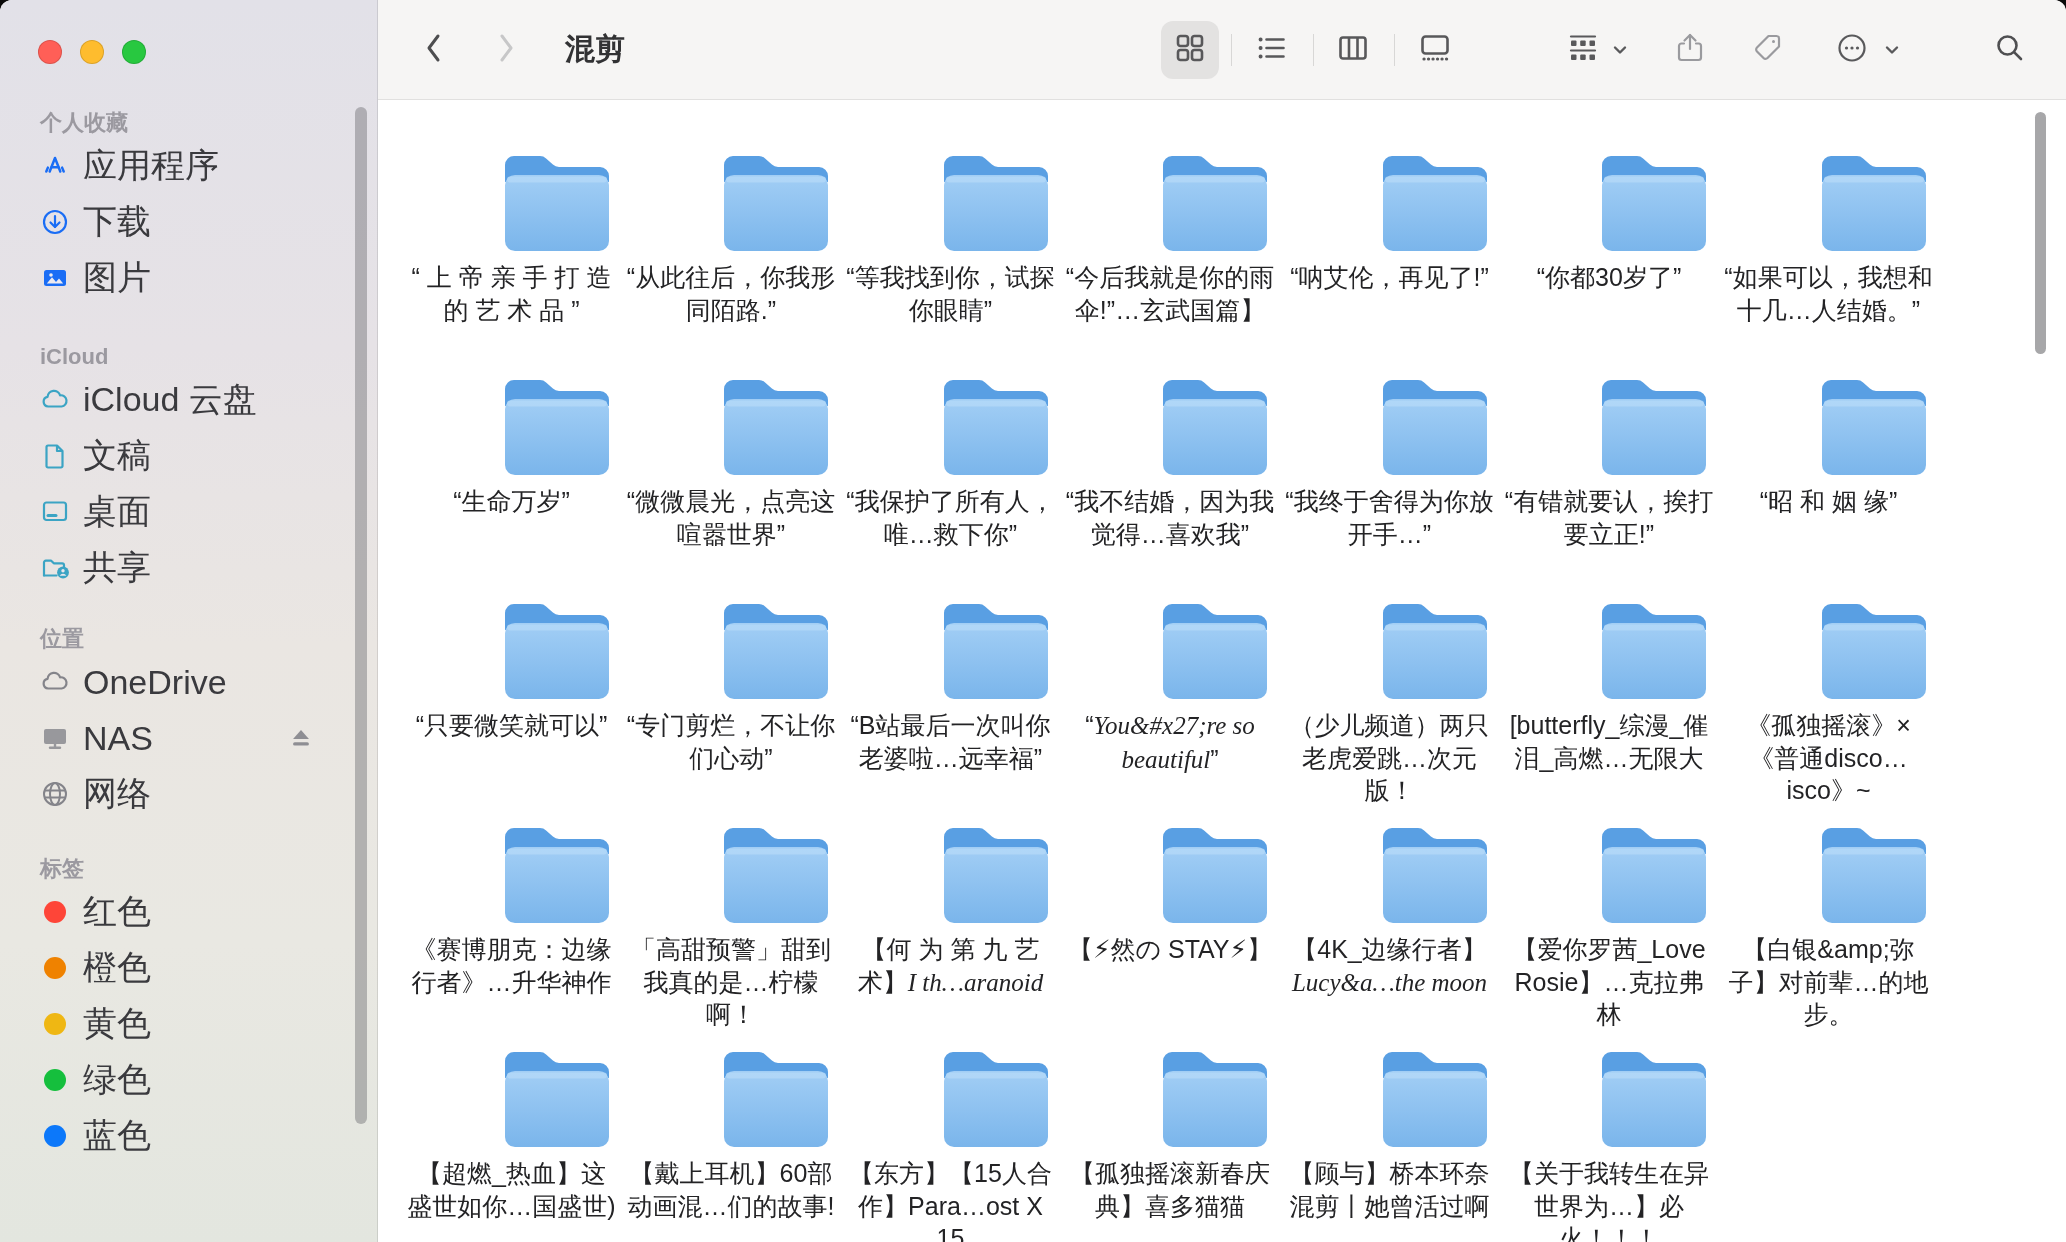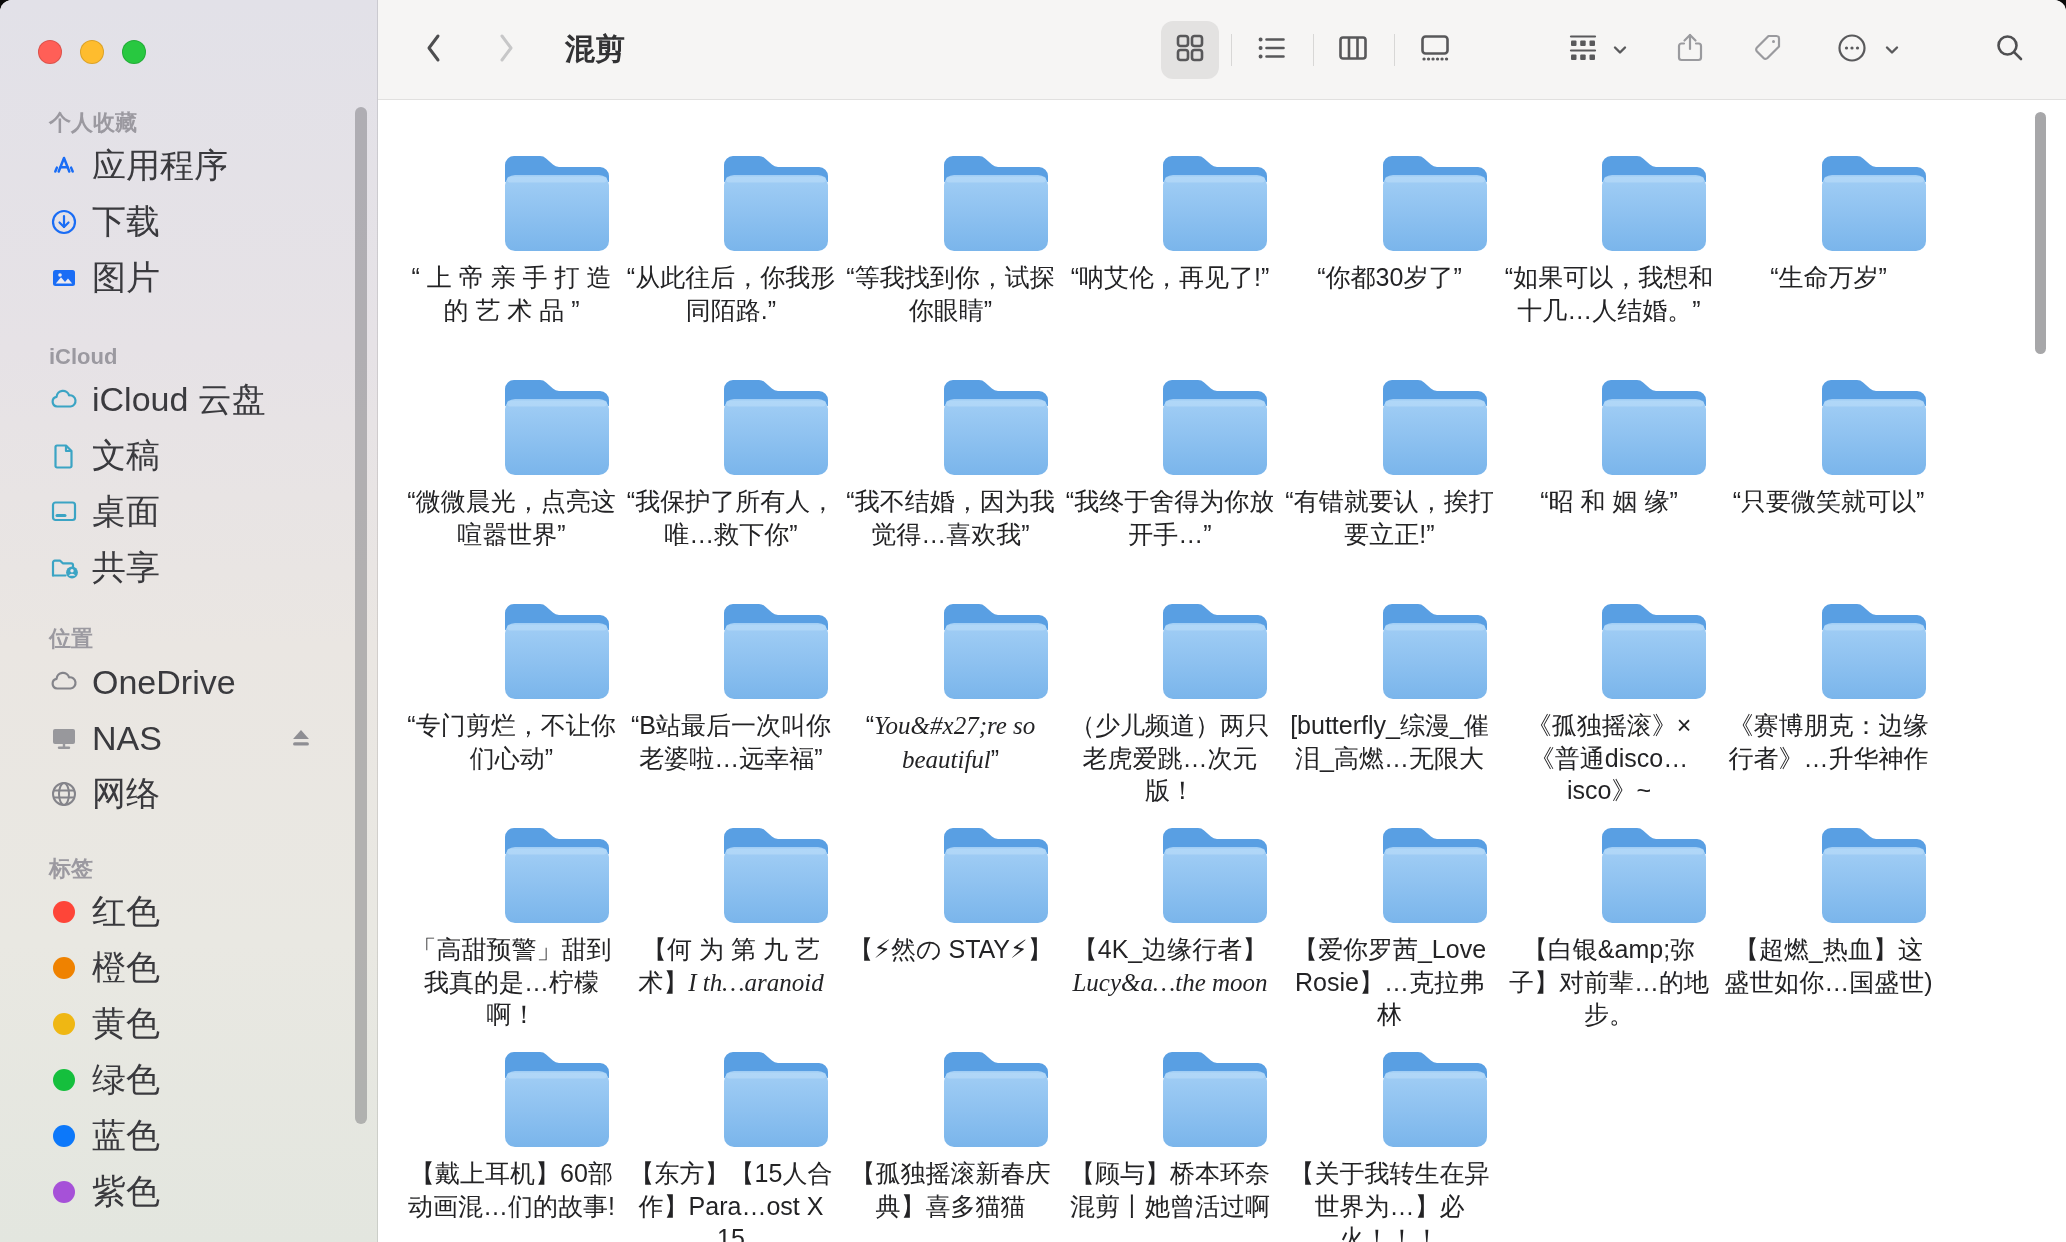--- a/index.html
+++ b/index.html
@@ -4,21 +4,21 @@
 <style>
   html,body{margin:0;padding:0;background:#0a0a0a;font-family:"Liberation Sans","DejaVu Sans",sans-serif;}
   .window{position:relative;width:2066px;height:1242px;border-radius:12px 12px 0 0;overflow:hidden;background:#ffffff;}
   
   .sidebar{position:absolute;left:0;top:0;width:378px;height:100%;box-sizing:border-box;
     border-right:1px solid rgba(0,0,0,.10);
     background:linear-gradient(180deg,#e2e1e8 0%,#e6e2e6 28%,#eae6e2 52%,#e9e8e2 76%,#e3e6df 100%);}
   .traffic{position:absolute;top:40px;left:38px;display:flex;gap:18px;}
   .light{width:24px;height:24px;border-radius:50%;box-shadow:inset 0 0 0 1px rgba(0,0,0,.14);}
   .light.red{background:#ff5f57}.light.yellow{background:#febc2e}.light.green{background:#28c840}
-  .sb-content{padding-top:108px;margin-left:9px;}
+  .sb-content{padding-top:108px;}
   .sb-header{height:30px;display:flex;align-items:center;padding-left:40px;font-size:22px;font-weight:600;color:#9b99a0;}
   .sb-section:nth-of-type(2) .sb-header{margin-top:36px;}
   .sb-section:nth-of-type(3) .sb-header{margin-top:28px;}
   .sb-section:nth-of-type(4) .sb-header{margin-top:32px;}
   .sb-item{position:relative;height:56px;display:flex;align-items:center;padding-left:40px;cursor:default;}
   .sb-item .icon{width:30px;height:30px;margin-right:13px;flex:0 0 auto;display:flex;align-items:center;justify-content:center;}
   .sb-item .icon svg{width:30px;height:30px;display:block;}
   .sb-item .label{font-size:34px;color:#3a3a3e;white-space:nowrap;}
   .tag-dot{width:22px;height:22px;border-radius:50%;margin:0 17px 0 4px;flex:0 0 auto;}
   .eject{position:absolute;right:62px;top:14px;width:28px;height:28px;color:#8e8e93;}
@@ -196,24 +196,20 @@
             <span class="label">黄色</span>
           </div>
           <div class="sb-item">
             <span class="tag-dot" style="background: rgb(21, 191, 61);"></span>
             <span class="label">绿色</span>
           </div>
           <div class="sb-item">
             <span class="tag-dot" style="background: rgb(12, 120, 250);"></span>
             <span class="label">蓝色</span>
           </div>
-          <div class="sb-item">
-            <span class="tag-dot" style="background: rgb(166, 81, 216);"></span>
-            <span class="label">紫色</span>
-          </div>
         </div>
       </nav>
     <div class="sb-scrollbar"></div>
   </aside>
 
   <header class="toolbar">
     <div class="navbtn nav-back">
       <span><svg viewBox="0 0 26 36" fill="none" stroke="currentColor" stroke-width="3" stroke-linecap="round" stroke-linejoin="round">
             <path d="M17 6 L8 18 l9 12"></path>
           </svg></span>
@@ -339,20 +335,30 @@
           <div class="folder-label"><span>“等我找到你，试探你眼睛”</span></div>
         </div>
         <div class="folder-cell">
           <div>
             <svg class="folder-svg" viewBox="0 0 120 103" width="120" height="103">
               <path d="M8 34V17a9 9 0 0 1 9-9h26a9 9 0 0 1 6.1 2.4l6.8 6.2a9 9 0 0 0 6.1 2.4H103a9 9 0 0 1 9 9v6z" fill="#599fe3"></path>
               <rect x="8" y="27" width="104" height="76" rx="10" fill="url(#folderGrad)"></rect>
               <rect x="10" y="28.5" width="100" height="6" rx="3" fill="#b5daf8" opacity="0.75"></rect>
             </svg>
           </div>
+          <div class="folder-label"><span>“今后我就是你的雨伞!”…玄武国篇】</span></div>
+        </div>
+        <div class="folder-cell">
+          <div>
+            <svg class="folder-svg" viewBox="0 0 120 103" width="120" height="103">
+              <path d="M8 34V17a9 9 0 0 1 9-9h26a9 9 0 0 1 6.1 2.4l6.8 6.2a9 9 0 0 0 6.1 2.4H103a9 9 0 0 1 9 9v6z" fill="#599fe3"></path>
+              <rect x="8" y="27" width="104" height="76" rx="10" fill="url(#folderGrad)"></rect>
+              <rect x="10" y="28.5" width="100" height="6" rx="3" fill="#b5daf8" opacity="0.75"></rect>
+            </svg>
+          </div>
           <div class="folder-label"><span>“呐艾伦，再见了!”</span></div>
         </div>
         <div class="folder-cell">
           <div>
             <svg class="folder-svg" viewBox="0 0 120 103" width="120" height="103">
               <path d="M8 34V17a9 9 0 0 1 9-9h26a9 9 0 0 1 6.1 2.4l6.8 6.2a9 9 0 0 0 6.1 2.4H103a9 9 0 0 1 9 9v6z" fill="#599fe3"></path>
               <rect x="8" y="27" width="104" height="76" rx="10" fill="url(#folderGrad)"></rect>
               <rect x="10" y="28.5" width="100" height="6" rx="3" fill="#b5daf8" opacity="0.75"></rect>
             </svg>
           </div>

